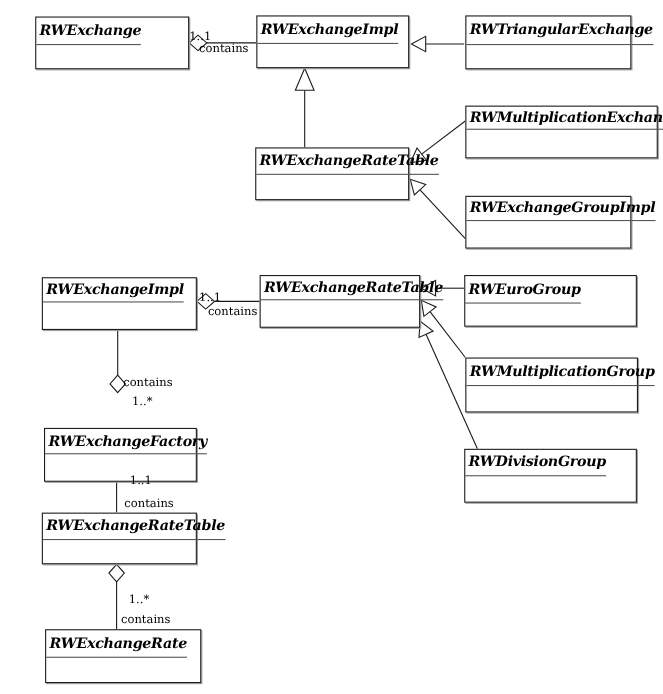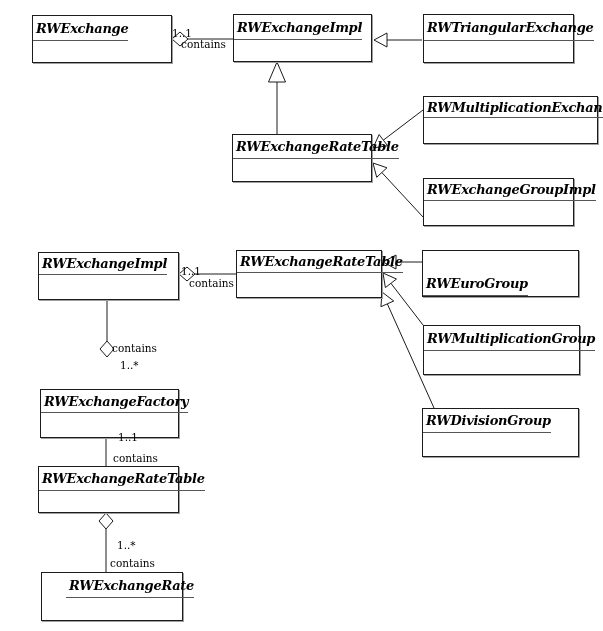--- a/index.html
+++ b/index.html
@@ -117,21 +117,21 @@
   <div class="uml-class" style="left: 38px; top: 252px; width: 141px; height: 48px;">
     <div class="uml-title" style="height: 22px;">RWExchangeImpl</div>
 
     <div class="uml-body"></div>
   </div>
   <div class="uml-class" style="left: 236px; top: 250px; width: 146px; height: 48px;">
     <div class="uml-title" style="height: 22px;">RWExchangeRateTable</div>
     <div class="uml-mid" style="display: block; height: 6px;"></div>
     <div class="uml-body"></div>
   </div>
-  <div class="uml-class" style="left: 422px; top: 250px; width: 157px; height: 47px; align-items: flex-end;">
+  <div class="uml-class" style="left: 422px; top: 250px; width: 157px; height: 47px;">
     <div class="uml-title" style="height: 25px;">RWEuroGroup</div>
 
     <div class="uml-body"></div>
   </div>
   <div class="uml-class" style="left: 423px; top: 325px; width: 157px; height: 50px;">
     <div class="uml-title" style="height: 25px;">RWMultiplicationGroup</div>
 
     <div class="uml-body"></div>
   </div>
   <div class="uml-class" style="left: 422px; top: 408px; width: 157px; height: 49px;">
@@ -143,21 +143,21 @@
     <div class="uml-title" style="height: 23px;">RWExchangeFactory</div>
 
     <div class="uml-body"></div>
   </div>
   <div class="uml-class" style="left: 38px; top: 466px; width: 141px; height: 47px; text-align: right;">
     <div class="uml-title" style="height: 24px;">RWExchangeRateTable</div>
 
     <div class="uml-body"></div>
   </div>
   <div class="uml-class" style="left: 41px; top: 572px; width: 142px; height: 49px;">
-    <div class="uml-title" style="height: 25px; margin-left: 24px;">RWExchangeRate</div>
+    <div class="uml-title" style="height: 25px;">RWExchangeRate</div>
 
     <div class="uml-body"></div>
   </div>
 
   <span class="edge-label" style="left: 172px; top: 2px;">1..1</span>
   <span class="edge-label" style="left: 181px; top: 13px;">contains</span>
   <span class="edge-label" style="left: 181px; top: 240px;">1..1</span>
   <span class="edge-label" style="left: 189px; top: 252px;">contains</span>
   <span class="edge-label" style="left: 112px; top: 317px;">contains</span>
   <span class="edge-label" style="left: 120px; top: 334px;">1..*</span>

